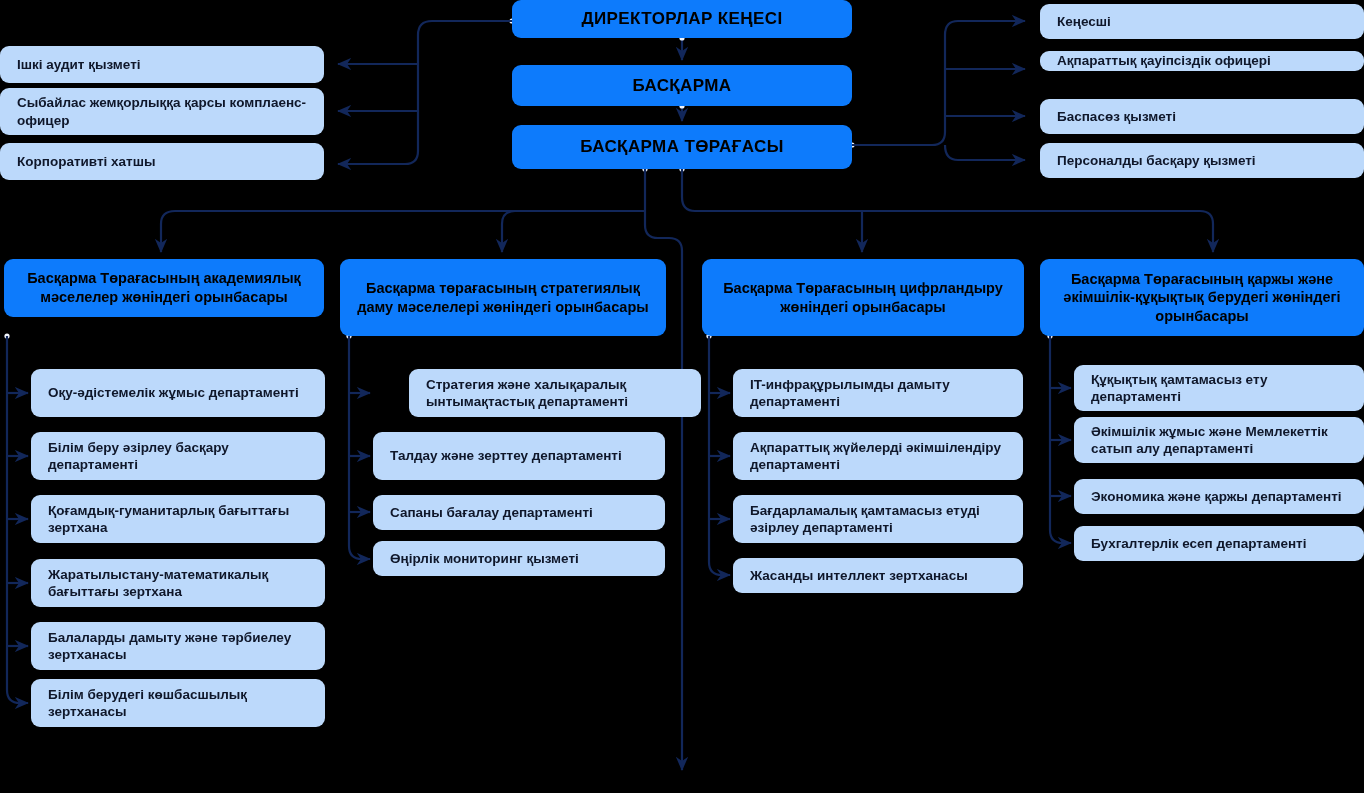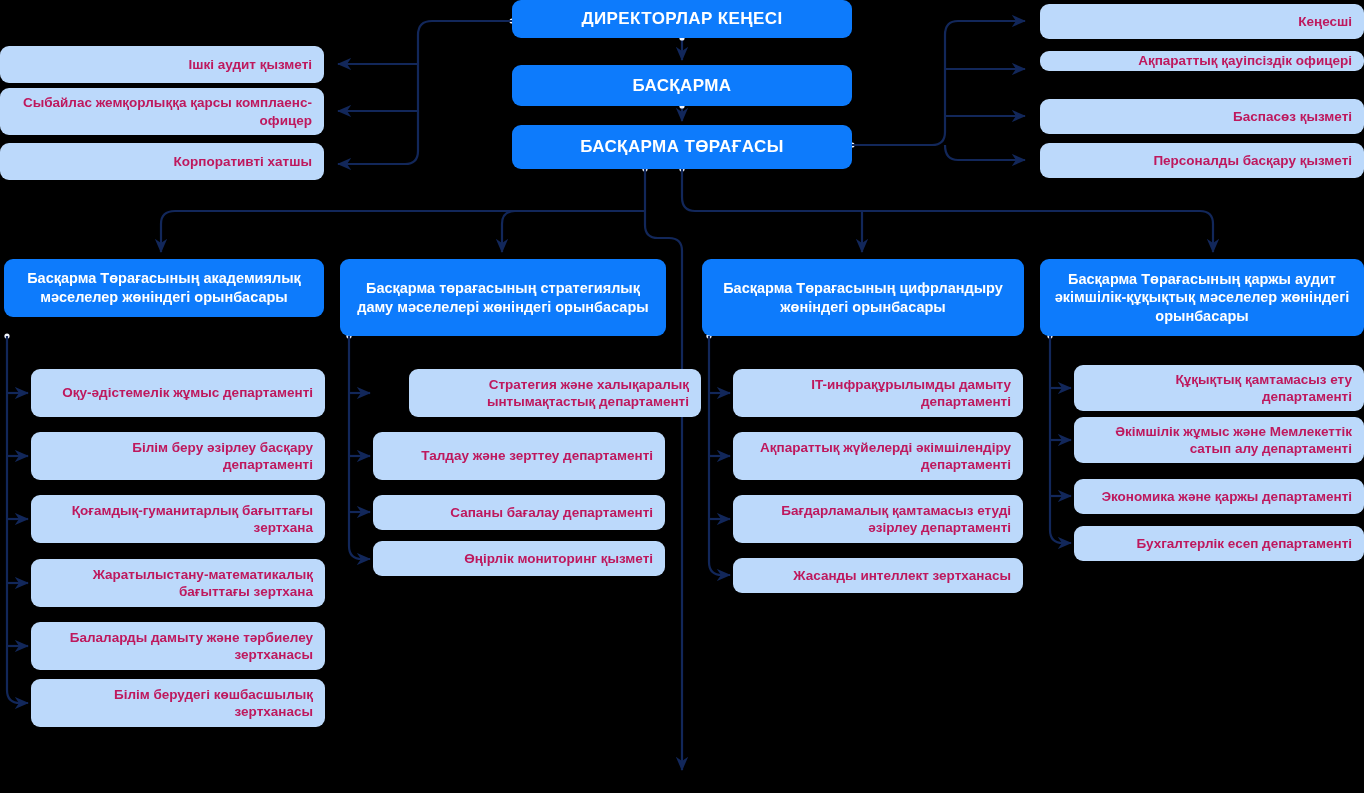--- a/index.html
+++ b/index.html
@@ -11,28 +11,28 @@
   svg.links{position:absolute;left:0;top:0;width:1364px;height:793px;pointer-events:none;}
 
   .node{
     position:absolute;box-sizing:border-box;
     border-radius:9px;
     display:flex;align-items:center;
     line-height:1.28;
   }
   
   .node.primary{
-    background:#0d7bfc;color:#ffffff;
+    background:#0d7bfc;color:#000000;
     justify-content:center;text-align:center;
     font-weight:700;
   }
   
   .node.secondary{
-    background:#bcd9fb;color:#be185d;
-    justify-content:flex-start;text-align:right;
+    background:#bcd9fb;color:#0f172a;
+    justify-content:flex-start;text-align:left;
     font-weight:700;
     padding-left:17px;padding-right:12px;
   }
   .node.top-title{font-size:17px;letter-spacing:.4px;}
   .node.deputy{font-size:14.5px;padding:0 14px;}
   .node.sec-sm{font-size:13.5px;}
   .node.sec-md{font-size:13.5px;}
   .label{display:block;width:100%;}
 </style>
 </head>
@@ -139,21 +139,21 @@
   <div class="node primary deputy" style="left:4px;top:259px;width:320px;height:58px;">
     <span class="label">Басқарма Төрағасының академиялық мәселелер жөніндегі орынбасары</span>
   </div>
   <div class="node primary deputy" style="left:340px;top:259px;width:326px;height:77px;">
     <span class="label">Басқарма төрағасының стратегиялық даму мәселелері жөніндегі орынбасары</span>
   </div>
   <div class="node primary deputy" style="left:702px;top:259px;width:322px;height:77px;">
     <span class="label">Басқарма Төрағасының цифрландыру жөніндегі орынбасары</span>
   </div>
   <div class="node primary deputy" style="left:1040px;top:259px;width:324px;height:77px;">
-    <span class="label">Басқарма Төрағасының қаржы аудит әкімшілік-құқықтық мәселелер жөніндегі орынбасары</span>
+    <span class="label">Басқарма Төрағасының қаржы және әкімшілік-құқықтық берудегі жөніндегі орынбасары</span>
   </div>
 
   <div class="node secondary sec-md" style="left:31px;top:369px;width:294px;height:48px;">
     <span class="label">Оқу-әдістемелік жұмыс департаменті</span>
   </div>
   <div class="node secondary sec-md" style="left:31px;top:432px;width:294px;height:48px;">
     <span class="label">Білім беру әзірлеу басқару департаменті</span>
   </div>
   <div class="node secondary sec-md" style="left:31px;top:495px;width:294px;height:48px;">
     <span class="label">Қоғамдық-гуманитарлық бағыттағы зертхана</span>

